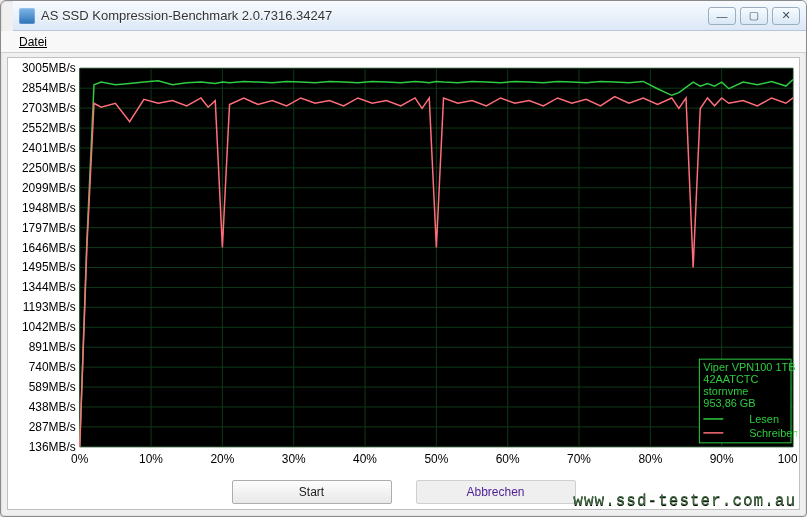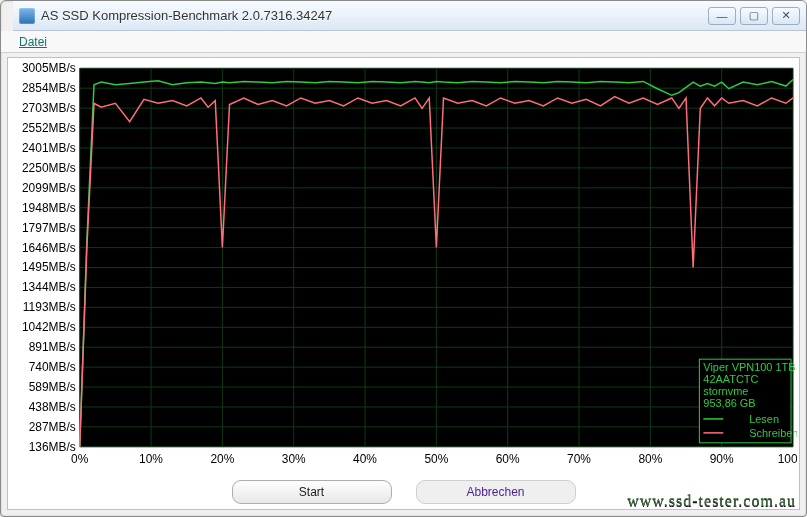--- a/index.html
+++ b/index.html
@@ -4,36 +4,36 @@
 <style>
   * { margin: 0; padding: 0; box-sizing: border-box; }
   body { font-family: "Segoe UI", Tahoma, sans-serif; font-size: 12px; background: #ebebeb; }
   .window { width: 807px; height: 517px; background: #f0f0f0; border: 1px solid #8a8a8a; border-radius: 6px 6px 4px 4px; overflow: hidden; position: relative; display: flex; flex-direction: column; box-shadow: 0 0 2px rgba(0,0,0,0.2) inset; }
   .titlebar { height: 30px; background: linear-gradient(#f7fbff, #dce8f6); display: flex; align-items: center; padding: 0 6px; border-bottom: 1px solid #b8c6d6; margin-left: 12px; }
   .title-icon { width:16px; height:16px; margin-right:6px; background: linear-gradient(#7fb7e8,#2b72b7); border-radius:2px; box-shadow: inset 0 0 0 1px #fff3; }
   .title-text { flex:1; color:#333; font-size:13px; text-shadow:0 1px 0 #fff; }
   .win-btns { display:flex; gap:4px; }
   .win-btn { width:28px; height:18px; border:1px solid #9aaec0; border-radius:3px; background:linear-gradient(#f6fbff,#d9e7f5); color:#405060; font-size:11px; display:flex; align-items:center; justify-content:center; cursor:pointer; }
   .menubar { height:22px; background:#f8f8f8; display:flex; align-items:center; padding:0 10px; border-bottom:1px solid #d0d0d0; }
-  .menu-item { padding:2px 8px; cursor:pointer; color:#0f766e;text-decoration:underline; }
+  .menu-item { padding:2px 8px; cursor:pointer; color:#000000;text-decoration:underline; }
   .content { flex:1; background:#fff; margin:4px 6px 6px 6px; border:1px solid #c0c0c0; display:flex; flex-direction:column; padding:4px 2px 0 2px; }
   .chart-area { position:relative; flex:1; }
   svg.chart { width:100%; height:100%; display:block; }
   .y-tick { font-size:12px; fill:#000; text-anchor:end; font-family: Tahoma, sans-serif; }
   .x-tick { font-size:12px; fill:#000; text-anchor:middle; font-family: Tahoma, sans-serif; }
   .grid line { stroke:#0e3a17; stroke-width:1; }
   .plot-bg { fill:#000; }
   .series-read { stroke:#2ecc40; stroke-width:1.5; fill:none; }
   .series-write { stroke:#ff6e7a; stroke-width:1.5; fill:none; }
   .info-text { font-size:11px; fill:#2ecc40; font-family: Tahoma, sans-serif; }
   .legend-text { font-size:11px; fill:#2ecc40; font-family: Tahoma, sans-serif; }
   .buttons { height:34px; display:flex; align-items:center; justify-content:center; gap:24px; background:#fff; }
-  .btn { width:160px; height:24px; border:1px solid #adadad; background:linear-gradient(#fdfdfd,#e8e8e8); border-radius:9px; cursor:pointer; color:#222; font-size:12px; display:flex; align-items:center; justify-content:center; }
+  .btn { width:160px; height:24px; border:1px solid #adadad; background:linear-gradient(#fdfdfd,#e8e8e8); border-radius:2px; cursor:pointer; color:#222; font-size:12px; display:flex; align-items:center; justify-content:center; }
   .btn.disabled { color:#4c1d95; background:#efefef; border-color:#cfcfcf; cursor:default; }
-  .watermark { position:absolute; right:10px; bottom:6px; color:#3f6b3f; font-family: Liberation Serif, serif; font-size:16px; text-shadow:0 1px 0 #000; letter-spacing:1px; pointer-events:none; }
+  .watermark { position:absolute; right:10px; bottom:6px; color:#3f6b3f; font-family: Liberation Mono, monospace; font-size:16px; text-shadow:0 1px 0 #000; letter-spacing:1px; pointer-events:none; }
 </style>
 </head>
 <body>
 
 <div class="window">
 
   <div class="titlebar">
     <div class="title-icon"></div>
     <div class="title-text">AS SSD Kompression-Benchmark 2.0.7316.34247</div>
     <div class="win-btns">

